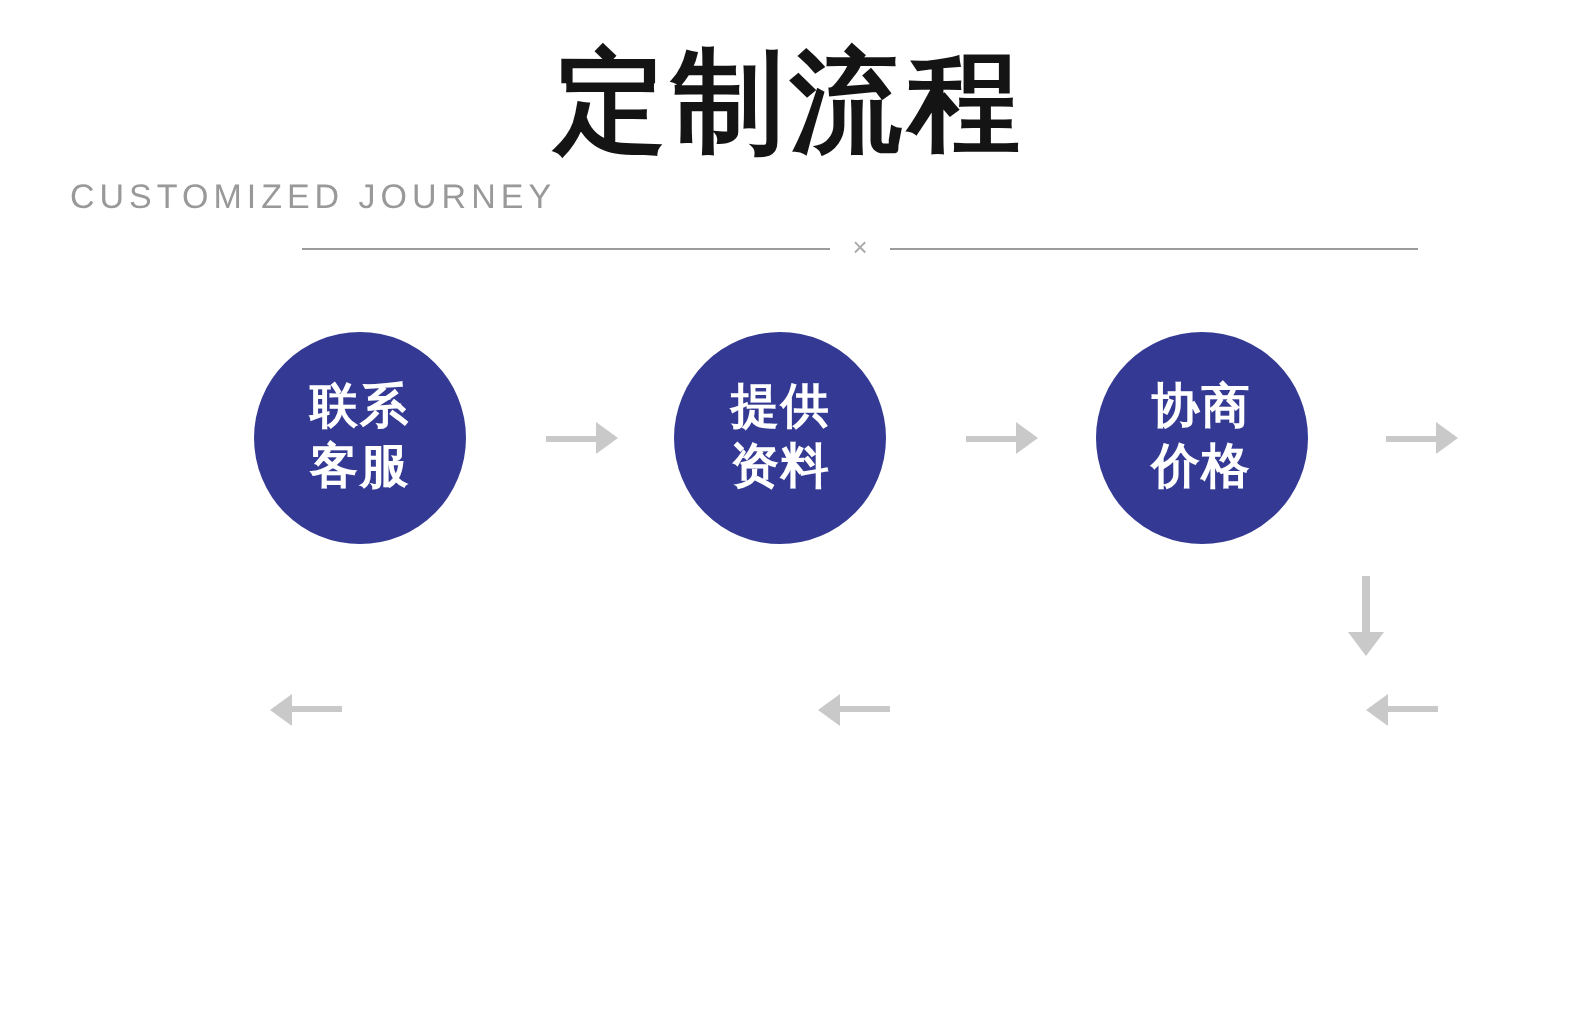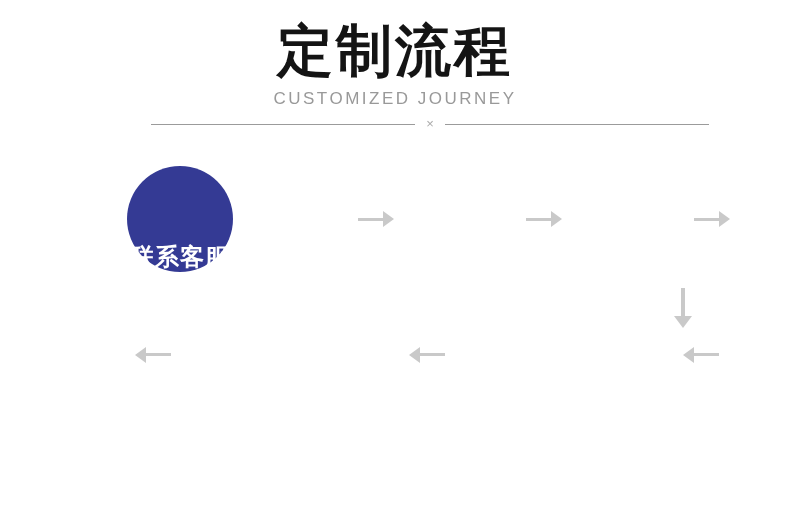--- a/index.html
+++ b/index.html
@@ -27,21 +27,21 @@
     line-height: 70px;
     font-weight: 900;
     color: #141414;
     letter-spacing: 3px;
   }
   .subtitle {
     position: absolute;
     top: 73px;
     left: 0;
     width: 100%;
-    text-align: center;
+    text-align: left;
     font-size: 17px;
     line-height: 20px;
     color: #999999;
     letter-spacing: 2.5px;
   }
   .divider {
     position: absolute;
     top: 100px;
     left: 116px;
     width: 558px;
@@ -71,23 +71,23 @@
   }
   .flow-row.row1 { top: 150px; }
   .flow-row.row2 { top: 337px; }
   .circle {
     width: 106px;
     height: 106px;
     border-radius: 50%;
     background: #343a94;
     color: #ffffff;
     display: flex;
-    flex-direction: row;
+    flex-direction: column;
     justify-content: center;
-    align-items: flex-end;
+    align-items: center;
     font-size: 24px;
     font-weight: bold;
     line-height: 30px;
     letter-spacing: 1px;
     text-align: center;
   }
   .gapbox {
     width: 62px;
     display: flex;
     justify-content: center;
@@ -160,23 +160,31 @@
   </div>
 
   <div class="flow-row row1">
     <div class="circle">
       <span>联系</span>
       <span>客服</span>
     </div>
     <div class="gapbox">
       <span class="arrow-right"></span>
     </div>
+    <div class="circle">
+      <span>提供</span>
+      <span>资料</span>
+    </div>
     <div class="gapbox">
       <span class="arrow-right"></span>
     </div>
+    <div class="circle">
+      <span>协商</span>
+      <span>价格</span>
+    </div>
     <div class="gapbox">
       <span class="arrow-right"></span>
     </div>
   </div>
 
   <div class="arrow-down"></div>
 
   <div class="flow-row row2">
     <div class="gapbox">
       <span class="arrow-left"></span>

